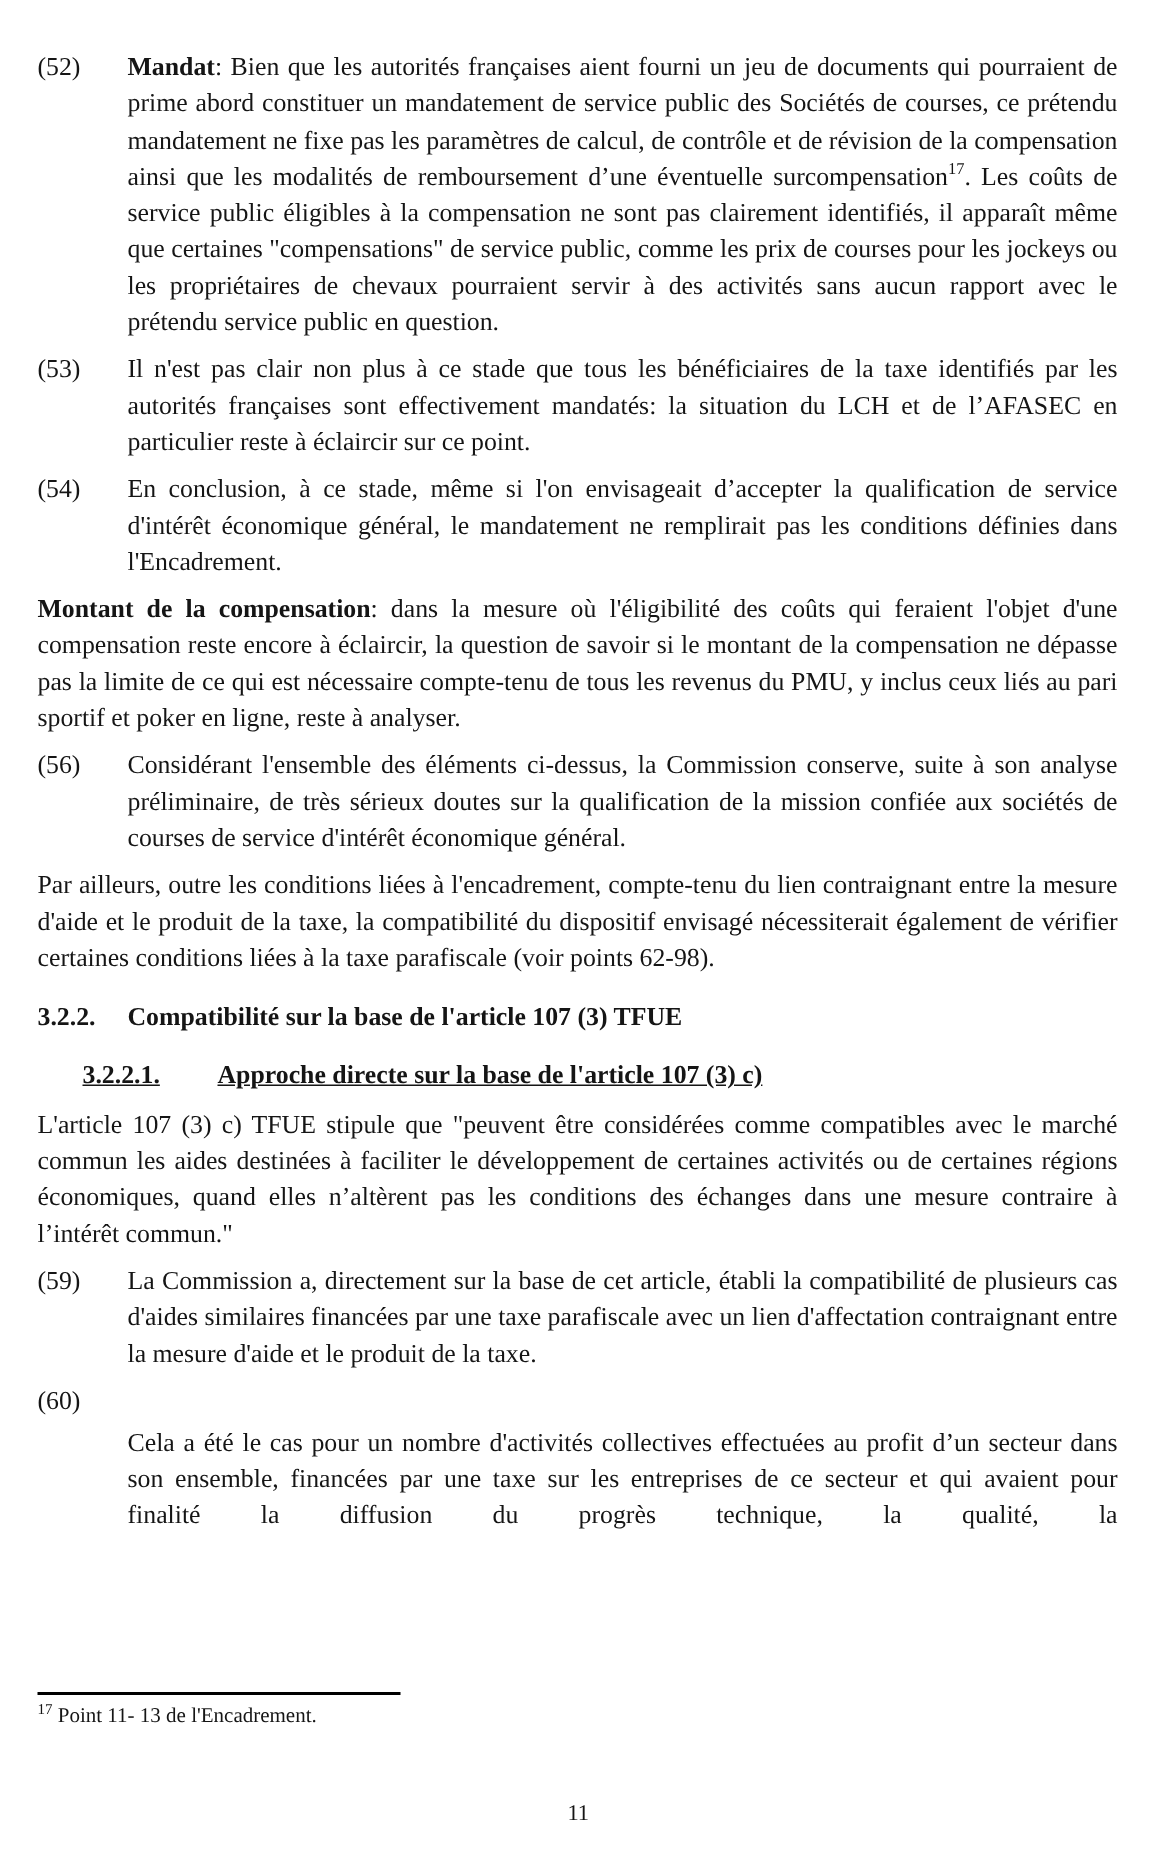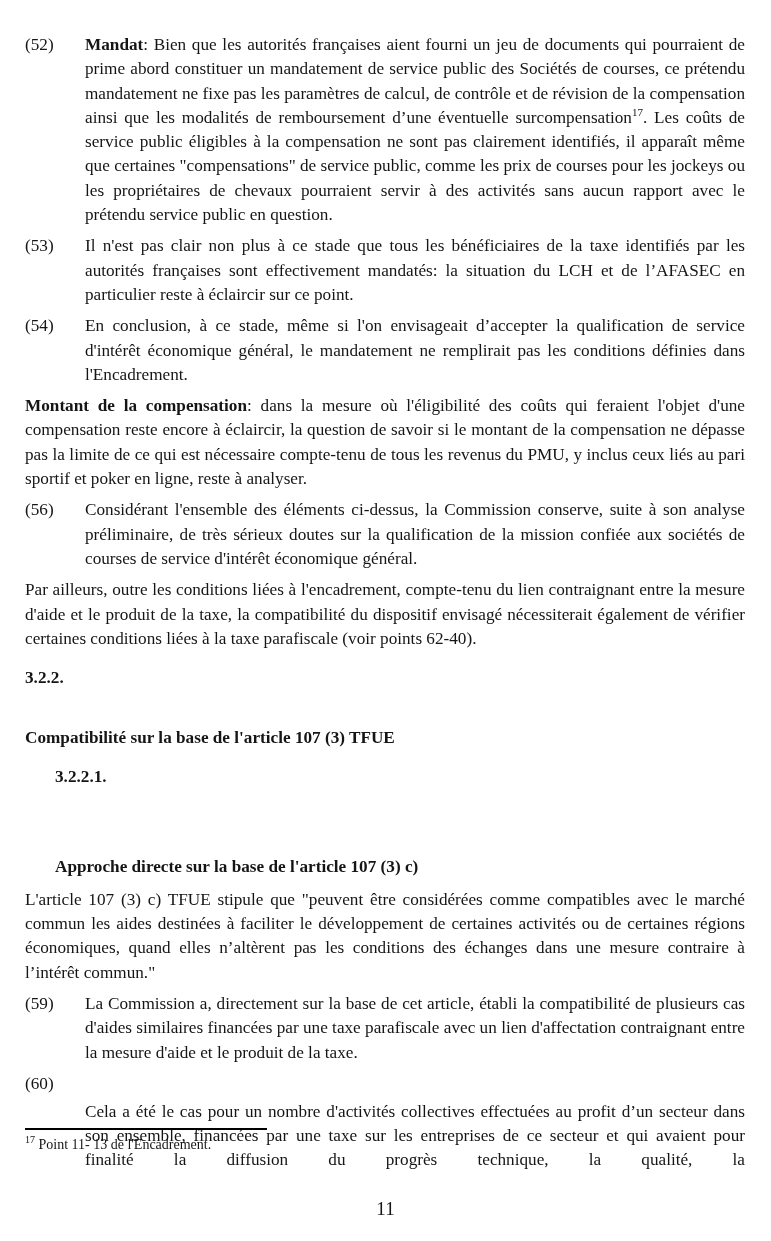--- a/index.html
+++ b/index.html
@@ -10,28 +10,28 @@
     font-family:"Liberation Serif","DejaVu Serif",serif;
     font-size:17.2px;line-height:24.3px;
   }
   .content{position:absolute;top:33px;left:25px;width:720px;}
   .para{display:flex;margin:0 0 7px 0;}
   .pnum{flex:0 0 60px;}
   .ptext{flex:1;text-align:justify;}
   .ptext.cont{text-align-last:justify;margin-top:28px;}
   b{font-weight:bold;}
   sup.fnref{font-size:11px;line-height:0;vertical-align:super;}
-  .heading{display:flex;font-weight:bold;margin:15px 0 8px 0;flex-direction:column;}
+  .heading{display:flex;font-weight:bold;margin:15px 0 8px 0;}
   .heading .hnum{flex:0 0 60px;}
-  .subheading{margin-left:30px;}
+  .subheading{margin-left:30px;text-decoration:underline;}
   .subheading .hnum{flex:0 0 90px;}
   .footnote-block{position:absolute;left:25px;top:1128px;width:720px;font-size:14px;line-height:19px;}
   .footnote-rule{width:242px;border-top:2px solid #000;margin-bottom:5px;}
   .footnote-line sup{font-size:10px;line-height:0;vertical-align:super;}
-  .page-number{position:absolute;top:1197px;left:0;width:771px;text-align:center;font-size:19px;}
+  .page-number{position:absolute;top:1197px;left:0;width:771px;text-align:center;font-size:15px;}
 </style>
 </head>
 <body>
 
 <div class="content">
 
   <div class="para">
     <span class="pnum">(52)</span>
     <div class="ptext"><b>Mandat</b><span>: Bien que les autorités françaises aient fourni un jeu de documents qui pourraient de prime abord constituer un mandatement de service public des Sociétés de courses, ce prétendu mandatement ne fixe pas les paramètres de calcul, de contrôle et de révision de la compensation ainsi que les modalités de remboursement d’une éventuelle surcompensation</span><sup class="fnref">17</sup><span>. Les coûts de service public éligibles à la compensation ne sont pas clairement identifiés, il apparaît même que certaines "compensations" de service public, comme les prix de courses pour les jockeys ou les propriétaires de chevaux pourraient servir à des activités sans aucun rapport avec le prétendu service public en question.</span></div>
   </div>
@@ -49,21 +49,21 @@
   <div class="para">
     <div class="ptext"><b>Montant de la compensation</b><span>: dans la mesure où l'éligibilité des coûts qui feraient l'objet d'une compensation reste encore à éclaircir, la question de savoir si le montant de la compensation ne dépasse pas la limite de ce qui est nécessaire compte-tenu de tous les revenus du PMU, y inclus ceux liés au pari sportif et poker en ligne, reste à analyser.</span></div>
   </div>
 
   <div class="para">
     <span class="pnum">(56)</span>
     <div class="ptext">Considérant l'ensemble des éléments ci-dessus, la Commission conserve, suite à son analyse préliminaire, de très sérieux doutes sur la qualification de la mission confiée aux sociétés de courses de service d'intérêt économique général.</div>
   </div>
 
   <div class="para">
-    <div class="ptext">Par ailleurs, outre les conditions liées à l'encadrement, compte-tenu du lien contraignant entre la mesure d'aide et le produit de la taxe, la compatibilité du dispositif envisagé nécessiterait également de vérifier certaines conditions liées à la taxe parafiscale (voir points 62-40).</div>
+    <div class="ptext">Par ailleurs, outre les conditions liées à l'encadrement, compte-tenu du lien contraignant entre la mesure d'aide et le produit de la taxe, la compatibilité du dispositif envisagé nécessiterait également de vérifier certaines conditions liées à la taxe parafiscale (voir points 62-98).</div>
   </div>
 
   <div class="heading">
     <span class="hnum">3.2.2.</span>
     <span class="htext">Compatibilité sur la base de l'article 107 (3) TFUE</span>
   </div>
 
   <div class="heading subheading">
     <span class="hnum">3.2.2.1.</span>
     <span class="htext">Approche directe sur la base de l'article 107 (3) c)</span>

